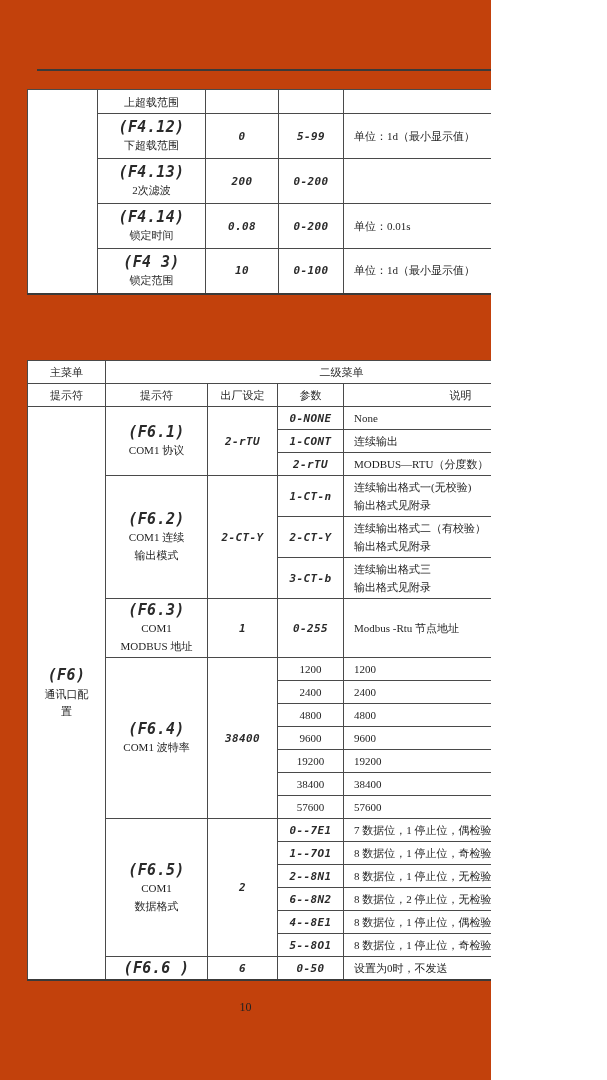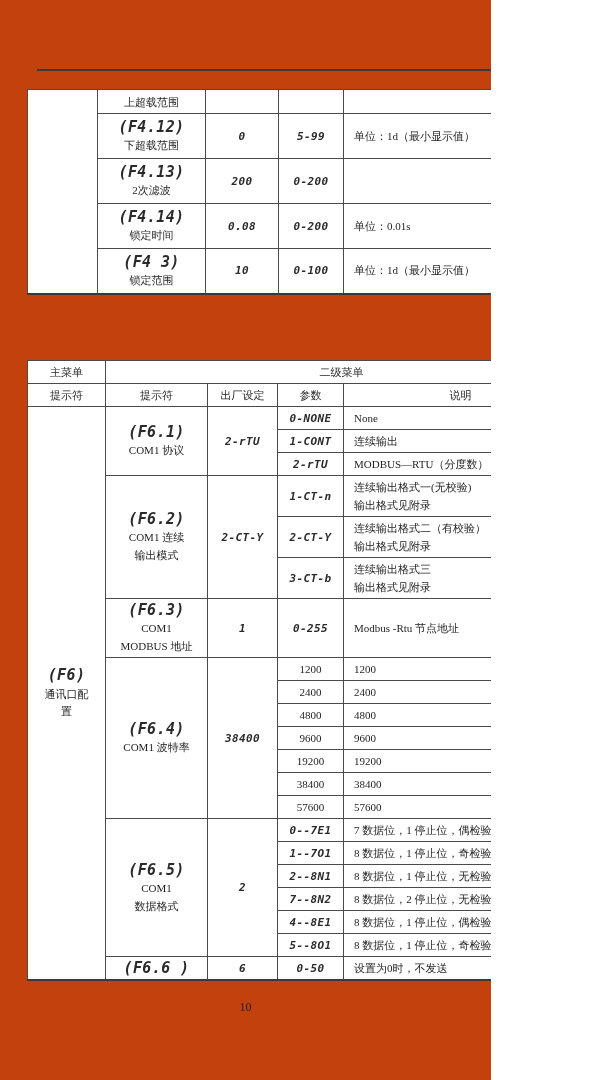--- a/index.html
+++ b/index.html
@@ -254,21 +254,21 @@
             <div class="desc-line">8 数据位，1 停止位，奇检验</div>
           </td>
         </tr>
         <tr>
           <td class="c-param lcd">2--8N1</td>
           <td class="c-desc">
             <div class="desc-line">8 数据位，1 停止位，无检验</div>
           </td>
         </tr>
         <tr>
-          <td class="c-param lcd">7--8N2</td>
+          <td class="c-param lcd">6--8N2</td>
           <td class="c-desc">
             <div class="desc-line">8 数据位，2 停止位，无检验</div>
           </td>
         </tr>
         <tr>
           <td class="c-param lcd">4--8E1</td>
           <td class="c-desc">
             <div class="desc-line">8 数据位，1 停止位，偶检验</div>
           </td>
         </tr>

